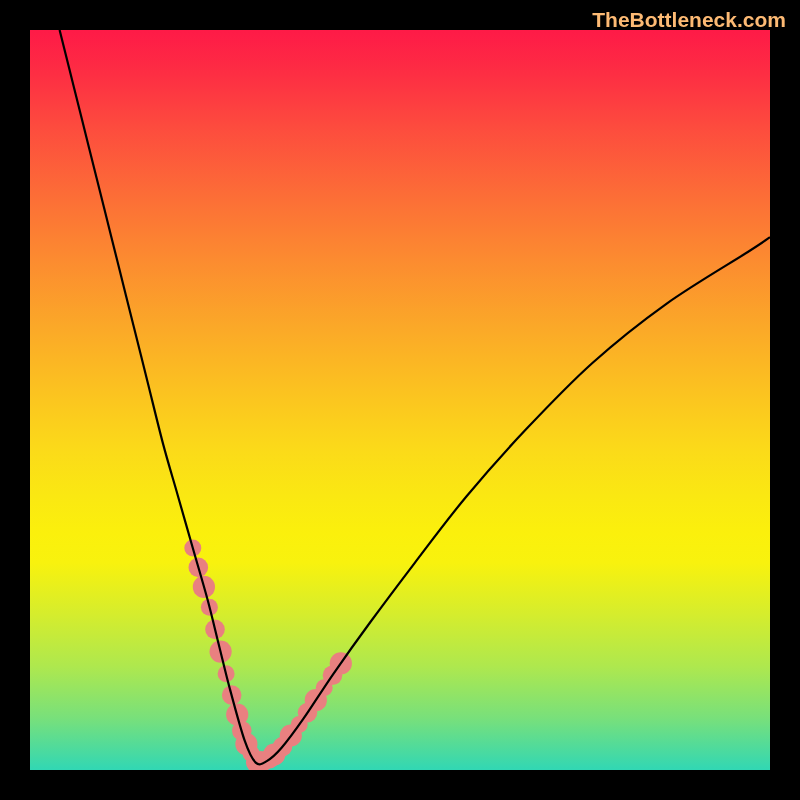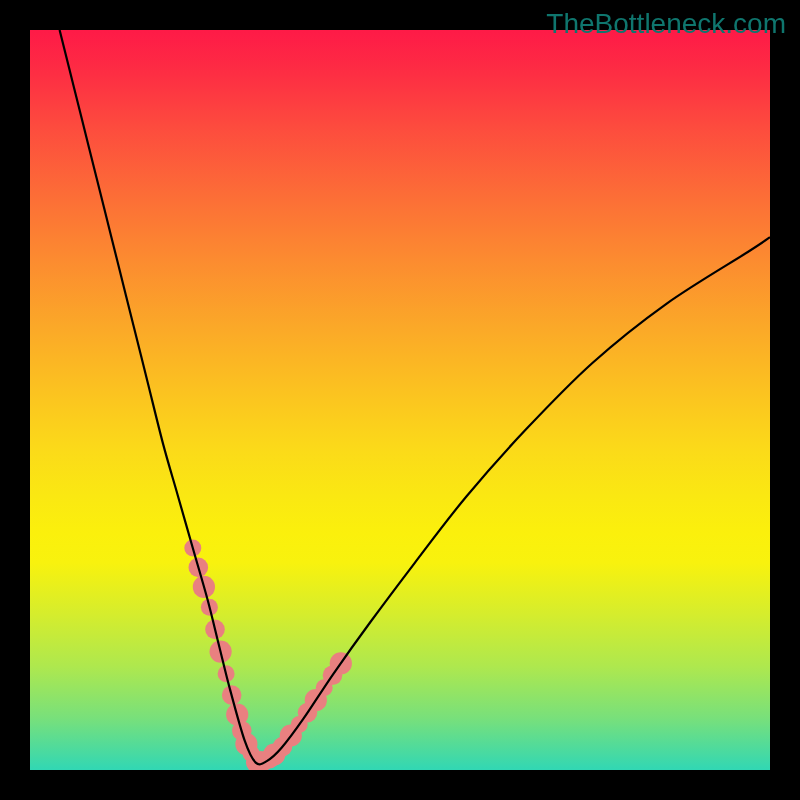--- a/index.html
+++ b/index.html
@@ -8,23 +8,23 @@
       height: 800px;
       background: #000;
       font-family: Arial, sans-serif;
       overflow: hidden;
       position: relative;
     }
     .watermark {
       position: absolute;
       top: 8px;
       right: 14px;
-      color: #0f766e;
-      font-size: 28px;
-      font-weight: 400;
+      color: #fdba74;
+      font-size: 21px;
+      font-weight: 700;
       z-index: 10;
     }
     .plot-area {
       position: absolute;
       top: 30px;
       left: 30px;
       width: 740px;
       height: 740px;
       background: linear-gradient(to bottom,
         #fe1a47 0%,

